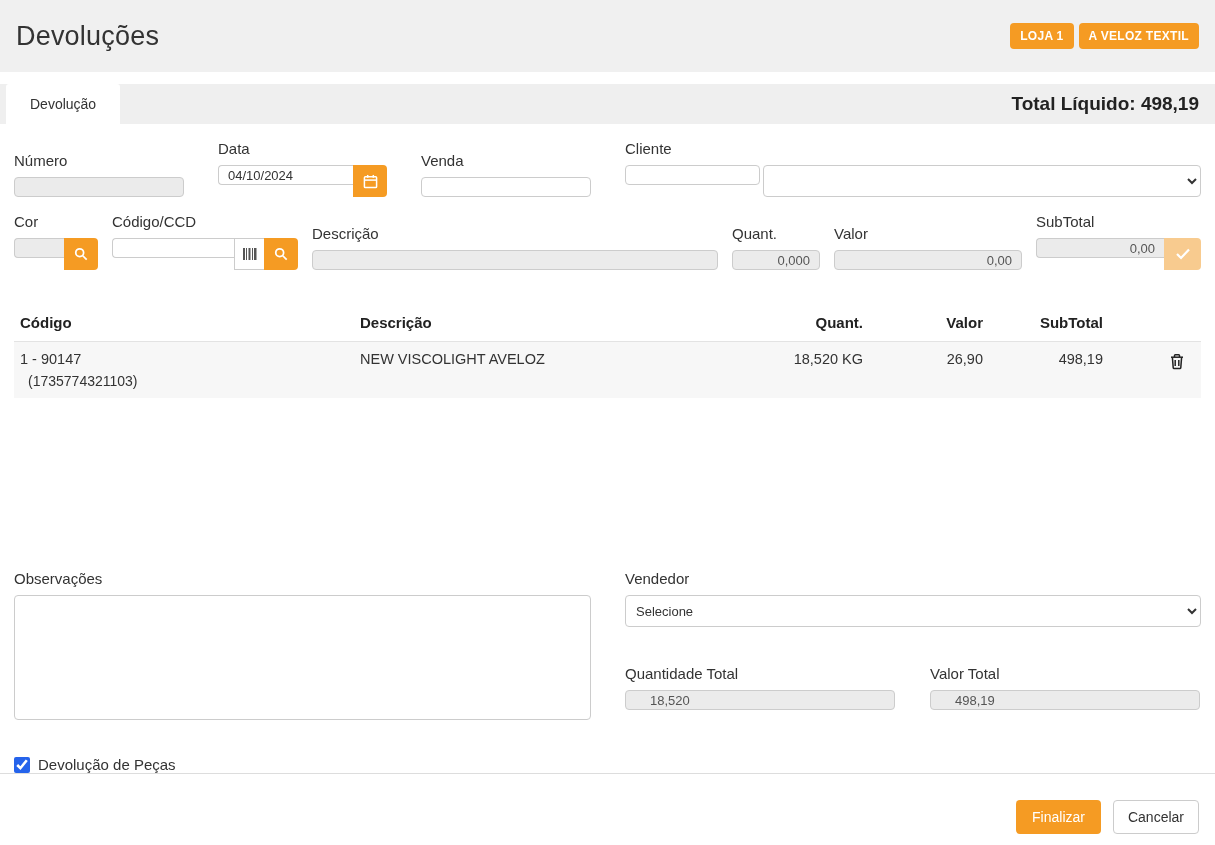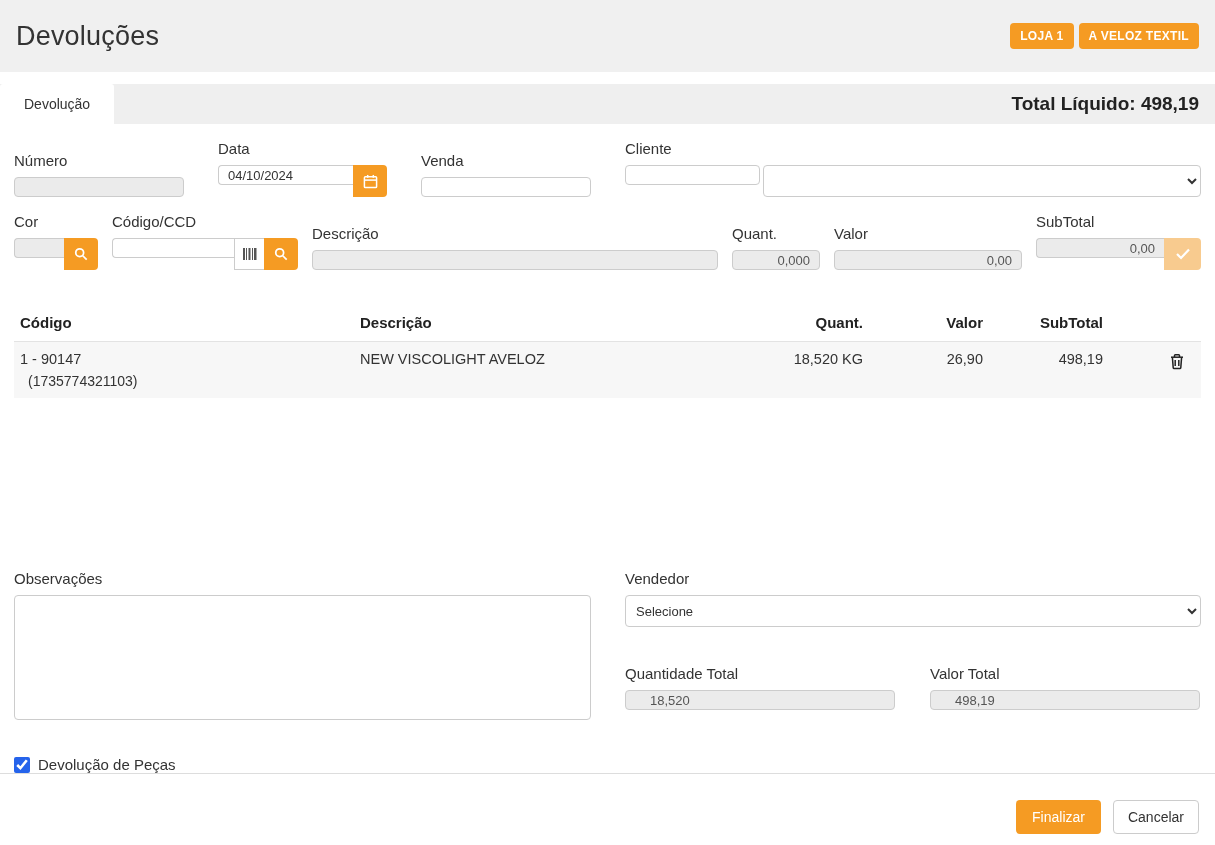--- a/index.html
+++ b/index.html
@@ -16,21 +16,21 @@
 
   
   .topbar{height:72px;background:var(--header-bg,#f0f0f0);display:flex;align-items:center;justify-content:space-between;padding:0 16px;flex:0 0 auto;}
   .page-title{font-size:27px;font-weight:500;color:#333;letter-spacing:.2px;}
   .badges{display:flex;gap:5px;align-items:flex-start;border-radius:7px;}
   .badge{background:var(--accent-orange,#f59b23);color:#fff;font-size:12px;font-weight:700;padding:6px 10px;border-radius:4px;letter-spacing:.3px;cursor:pointer;white-space:nowrap;}
 
   
   .tab-gap{height:12px;background:#fff;flex:0 0 auto;}
   .tabstrip{height:40px;background:#efefef;display:flex;align-items:stretch;justify-content:space-between;flex:0 0 auto;}
-  .tab{background:#fff;margin-left:0;padding:0 24px;display:flex;align-items:center;font-size:14px;color:#333;border-radius:3px 3px 0 0;cursor:pointer;}
+  .tab{background:#fff;margin-left:6px;padding:0 24px;display:flex;align-items:center;font-size:14px;color:#333;border-radius:3px 3px 0 0;cursor:pointer;}
   .total-liquido{display:flex;align-items:center;padding-right:16px;font-size:19px;font-weight:700;color:#222;}
 
   
   main{flex:1 1 auto;padding:16px 14px 0 14px;display:flex;flex-direction:column;background:#fff;}
   label.fld{display:block;font-size:15px;color:#333;margin-bottom:8px;}
   .row{display:flex;align-items:flex-end;}
   .row1{gap:34px;margin-bottom:16px;}
   .row2{gap:14px;margin-bottom:18px;}
   .field{display:flex;flex-direction:column;}
   .grow{flex:1 1 auto;min-width:0;}

